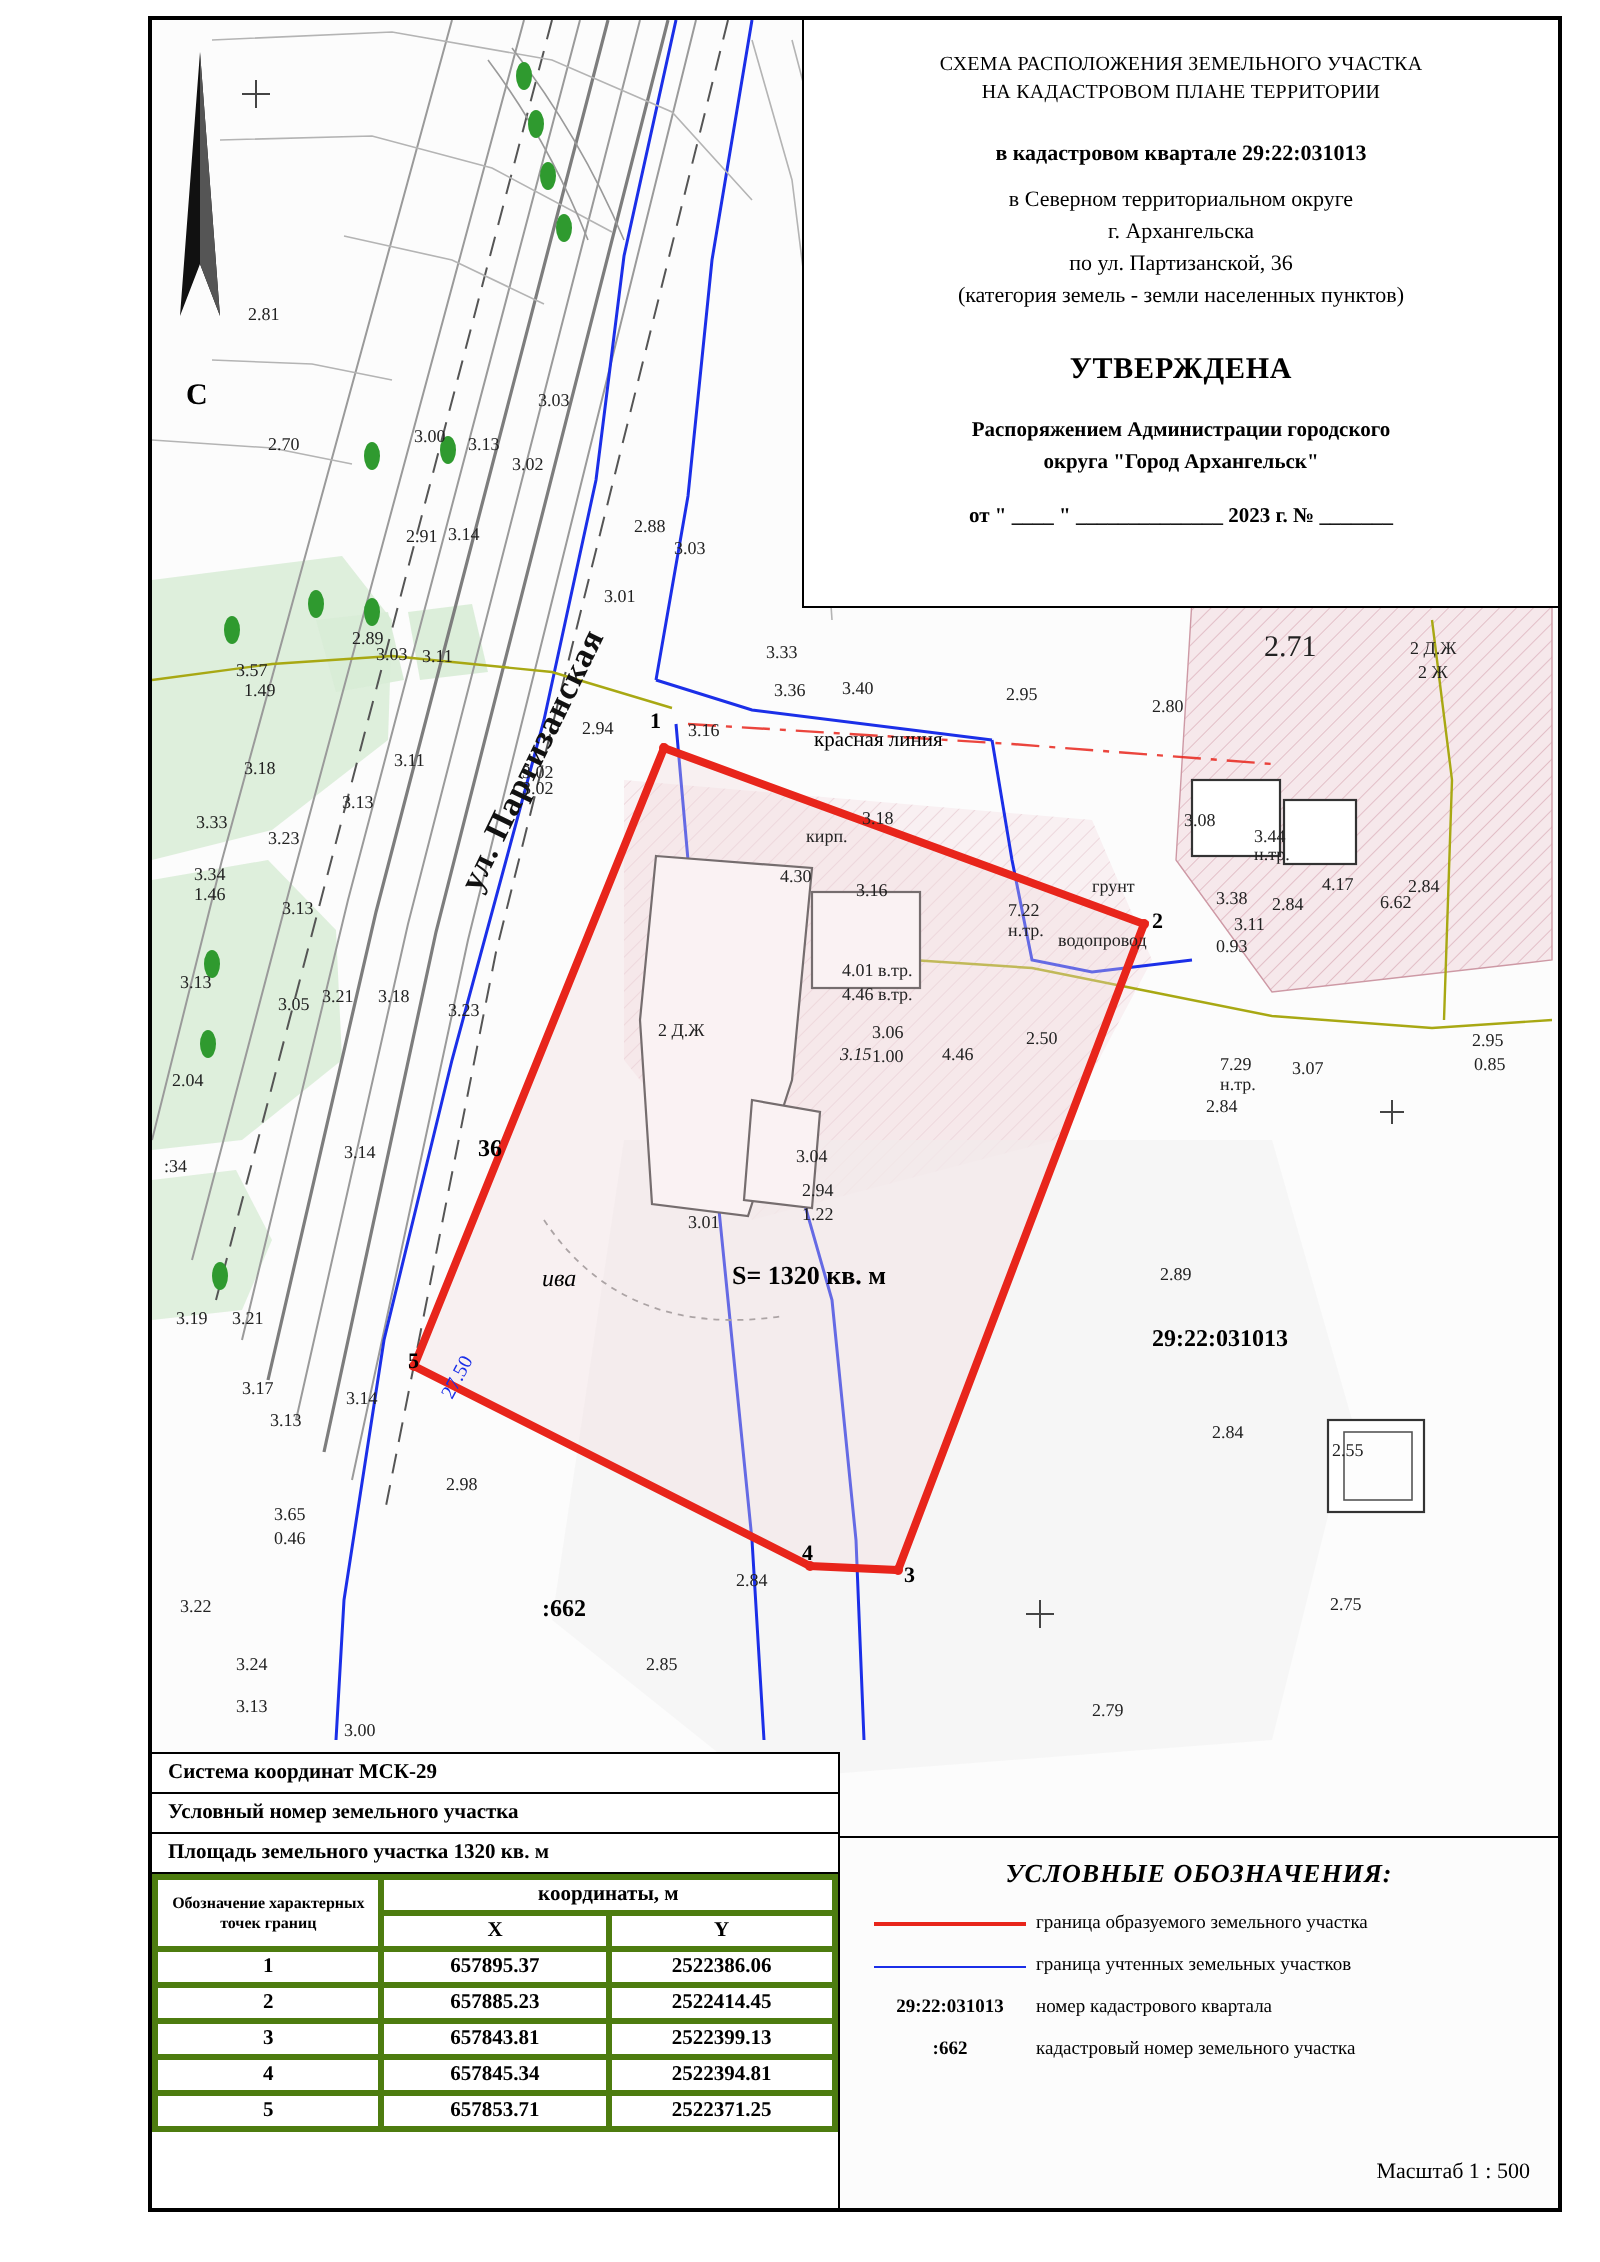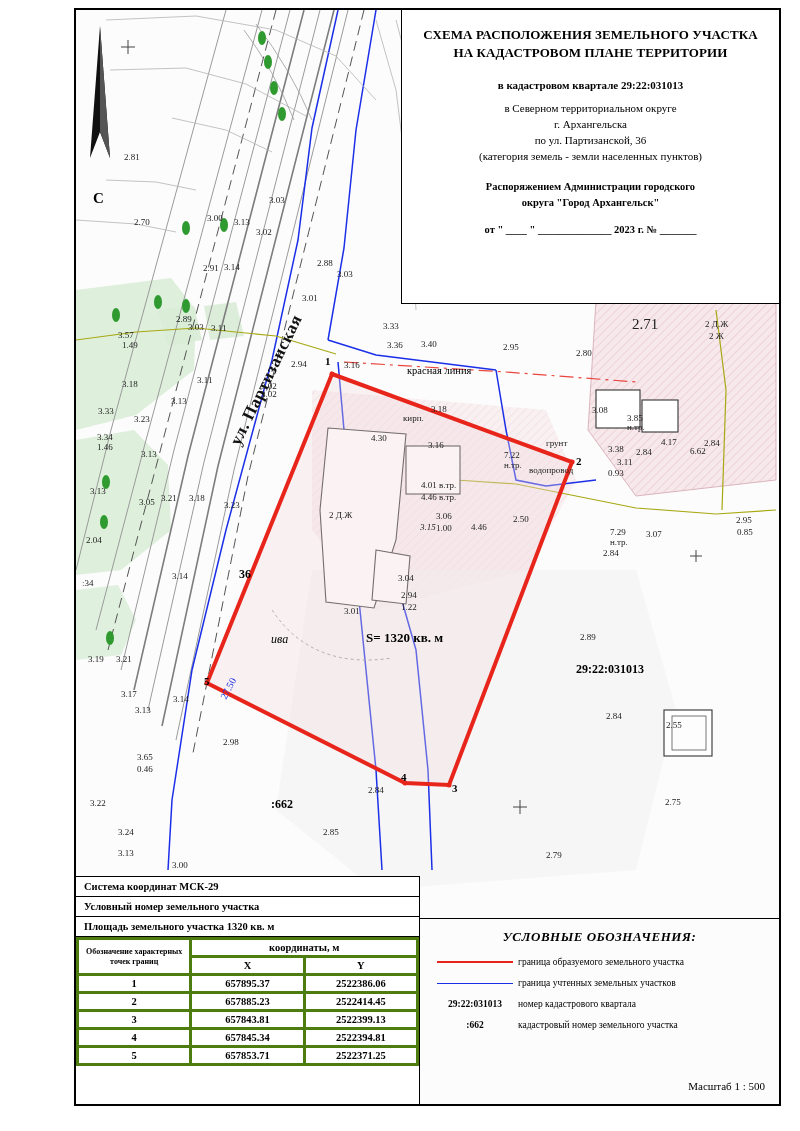--- a/index.html
+++ b/index.html
@@ -43,22 +43,22 @@
     left: 325px; top: 0px;
     width: 378px; height: 294px;
     background: #ffffff;
     border-left: 1.6px solid #000;
     border-bottom: 1.6px solid #000;
     box-sizing: border-box;
     text-align: center;
     padding-top: 16px;
   }
   .tb-main {
-    font-size: 13px;
-    font-weight: bold;
+    font-size: 10px;
+    font-weight: normal;
     line-height: 1.35;
     letter-spacing: .1px;
   }
   .tb-quarter {
     font-size: 11px;
     font-weight: bold;
     margin-top: 18px;
   }
   .tb-line {
     font-size: 11px;
@@ -411,21 +411,21 @@
           <div class="lbl" style="left: 112px; top: 312px; font-size: 9px; color: rgb(34, 34, 34);">3.03</div>
           <div class="lbl" style="left: 135px; top: 313px; font-size: 9px; color: rgb(34, 34, 34);">3.11</div>
           <div class="lbl" style="left: 46px; top: 369px; font-size: 9px; color: rgb(34, 34, 34);">3.18</div>
           <div class="lbl" style="left: 121px; top: 365px; font-size: 9px; color: rgb(34, 34, 34);">3.11</div>
           <div class="lbl" style="left: 95px; top: 386px; font-size: 9px; color: rgb(34, 34, 34);">3.13</div>
           <div class="lbl" style="left: 22px; top: 396px; font-size: 9px; color: rgb(34, 34, 34);">3.33</div>
           <div class="lbl" style="left: 58px; top: 404px; font-size: 9px; color: rgb(34, 34, 34);">3.23</div>
           <div class="lbl" style="left: 185px; top: 379px; font-size: 9px; color: rgb(34, 34, 34);">3.02</div>
           <div class="lbl" style="left: 355px; top: 394px; font-size: 9px; color: rgb(34, 34, 34);">3.18</div>
           <div class="lbl" style="left: 516px; top: 395px; font-size: 9px; color: rgb(34, 34, 34);">3.08</div>
-          <div class="lbl" style="left: 551px; top: 403px; font-size: 9px; color: rgb(34, 34, 34);">3.85</div>
+          <div class="lbl" style="left: 551px; top: 403px; font-size: 9px; color: rgb(34, 34, 34);">3.44</div>
           <div class="lbl" style="left: 551px; top: 412px; font-size: 9px; color: rgb(34, 34, 34);">н.тр.</div>
           <div class="lbl" style="left: 585px; top: 427px; font-size: 9px; color: rgb(34, 34, 34);">4.17</div>
           <div class="lbl" style="left: 532px; top: 434px; font-size: 9px; color: rgb(34, 34, 34);">3.38</div>
           <div class="lbl" style="left: 560px; top: 437px; font-size: 9px; color: rgb(34, 34, 34);">2.84</div>
           <div class="lbl" style="left: 21px; top: 422px; font-size: 9px; color: rgb(34, 34, 34);">3.34</div>
           <div class="lbl" style="left: 21px; top: 432px; font-size: 9px; color: rgb(34, 34, 34);">1.46</div>
           <div class="lbl" style="left: 65px; top: 439px; font-size: 9px; color: rgb(34, 34, 34);">3.13</div>
           <div class="lbl" style="left: 63px; top: 487px; font-size: 9px; color: rgb(34, 34, 34);">3.05</div>
           <div class="lbl" style="left: 85px; top: 483px; font-size: 9px; color: rgb(34, 34, 34);">3.21</div>
           <div class="lbl" style="left: 113px; top: 483px; font-size: 9px; color: rgb(34, 34, 34);">3.18</div>
@@ -476,35 +476,36 @@
           <div class="lbl" style="left: 14px; top: 476px; font-size: 9px; color: rgb(34, 34, 34);">3.13</div>
           <div class="lbl" style="left: 628px; top: 428px; font-size: 9px; color: rgb(34, 34, 34);">2.84</div>
           <div class="lbl" style="left: 629px; top: 309px; font-size: 9px; color: rgb(34, 34, 34);">2 Д.Ж</div>
           <div class="lbl" style="left: 633px; top: 321px; font-size: 9px; color: rgb(34, 34, 34);">2 Ж</div>
           <div class="lbl" style="left: 253px; top: 500px; font-size: 9px; color: rgb(34, 34, 34);">2 Д.Ж</div>
           <div class="lbl" style="left: 614px; top: 436px; font-size: 9px; color: rgb(34, 34, 34);">6.62</div>
           <div class="lbl" style="left: 453px; top: 455px; font-size: 9px; color: rgb(34, 34, 34);">водопровод</div>
           <div class="lbl" style="left: 470px; top: 428px; font-size: 9px; color: rgb(34, 34, 34);">грунт</div>
           <div class="lbl" style="left: 268px; top: 350px; font-size: 9px; color: rgb(34, 34, 34);">3.16</div>
           <div class="lbl" style="left: 352px; top: 430px; font-size: 9px; color: rgb(34, 34, 34);">3.16</div>
-          <div class="lbl" style="left: 295px; top: 423px; font-size: 9px; color: rgb(34, 34, 34);">4.30</div>
+          <div class="lbl" style="left: 314px; top: 423px; font-size: 9px; color: rgb(34, 34, 34);">4.30</div>
           <div class="lbl" style="left: 215px; top: 349px; font-size: 9px; color: rgb(34, 34, 34);">2.94</div>
           <div class="lbl" style="left: 185px; top: 371px; font-size: 9px; color: rgb(34, 34, 34);">3.02</div>
           <div class="lbl" style="left: 327px; top: 403px; font-size: 9px; color: rgb(34, 34, 34);">кирп.</div>
         </div>
     </div>
 
     <div class="title-block">
       <div class="tb-main">СХЕМА РАСПОЛОЖЕНИЯ ЗЕМЕЛЬНОГО УЧАСТКА</div>
       <div class="tb-main">НА КАДАСТРОВОМ ПЛАНЕ ТЕРРИТОРИИ</div>
       <div class="tb-quarter">в кадастровом квартале 29:22:031013</div>
       <div class="tb-line" style="margin-top:10px;">в Северном территориальном округе</div>
       <div class="tb-line">г. Архангельска</div>
       <div class="tb-line">по ул. Партизанской, 36</div>
       <div class="tb-line">(категория земель - земли населенных пунктов)</div>
+      <div class="tb-approved">УТВЕРЖДЕНА</div>
       <div class="tb-order">Распоряжением Администрации городского</div>
       <div class="tb-order" style="margin-top:0;">округа "Город Архангельск"</div>
       <div class="tb-date">от " ____ " ______________ 2023 г. № _______</div>
     </div>
 
     <div class="bottom-left">
       <div class="bl-row">Система координат МСК-29</div>
       <div class="bl-row">Условный номер земельного участка</div>
       <div class="bl-row">Площадь земельного участка  1320 кв. м</div>
       <table class="coord-table">

